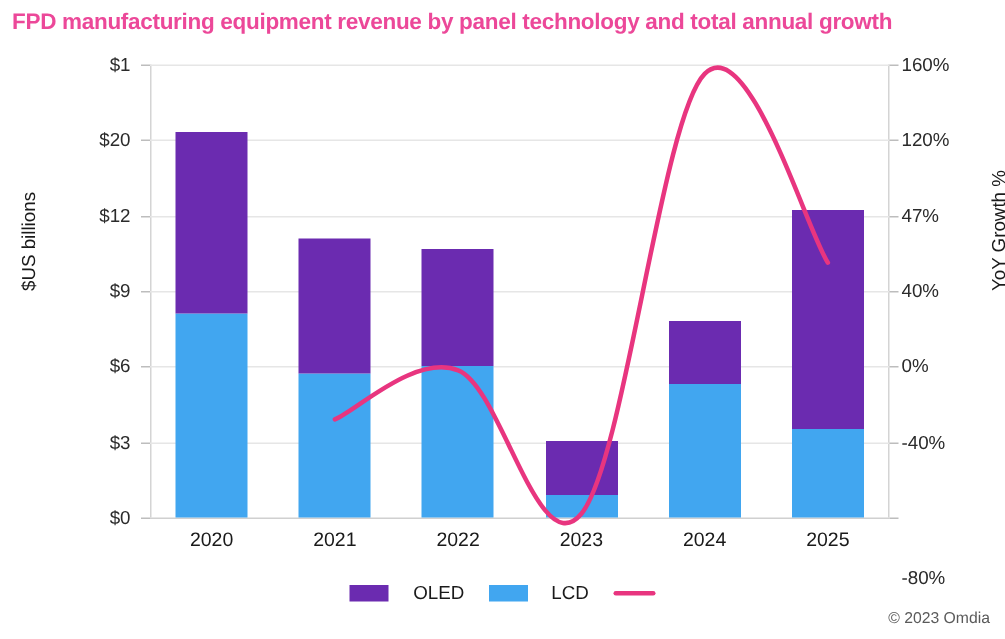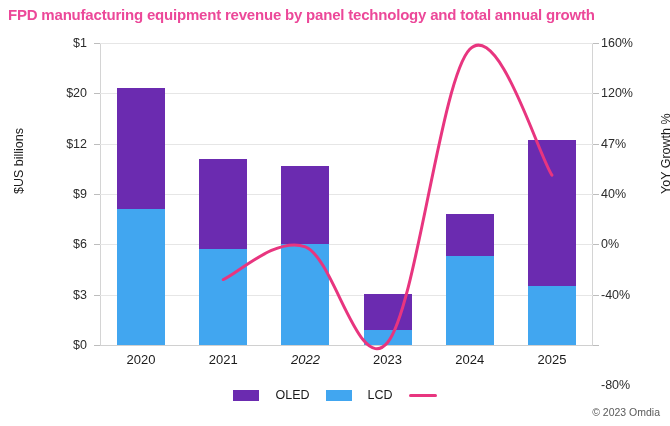--- a/index.html
+++ b/index.html
@@ -243,21 +243,21 @@
     <div class="ylabel-right" style="top: 294.667px;">-40%</div>
     <div class="ylabel-right" style="top: 244.333px;">0%</div>
     <div class="ylabel-right" style="top: 194px;">40%</div>
     <div class="ylabel-right" style="top: 143.667px;">47%</div>
     <div class="ylabel-right" style="top: 93.3333px;">120%</div>
     <div class="ylabel-right" style="top: 43px;">160%</div>
   </div>
 <div id="x-labels">
     <div class="xlabel" style="left: 96.0833px;">2020</div>
     <div class="xlabel" style="left: 178.25px;">2021</div>
-    <div class="xlabel" style="left: 260.417px; font-style: italic;">2022</div>
+    <div class="xlabel" style="left: 260.417px;">2022</div>
     <div class="xlabel" style="left: 342.583px;">2023</div>
     <div class="xlabel" style="left: 424.75px;">2024</div>
     <div class="xlabel" style="left: 506.917px;">2025</div>
   </div>
 
 <div id="legend">
     <div class="legend-item">
       <span class="swatch" style="background: rgb(107, 43, 176);"></span>
       <span>OLED</span>
     </div>

